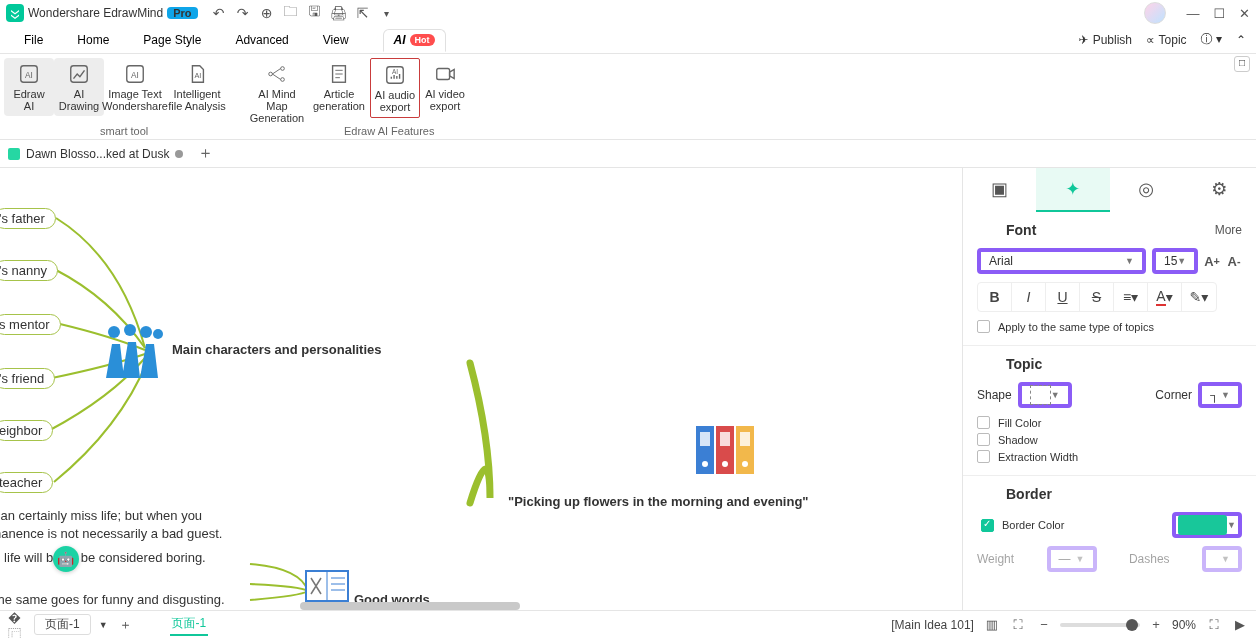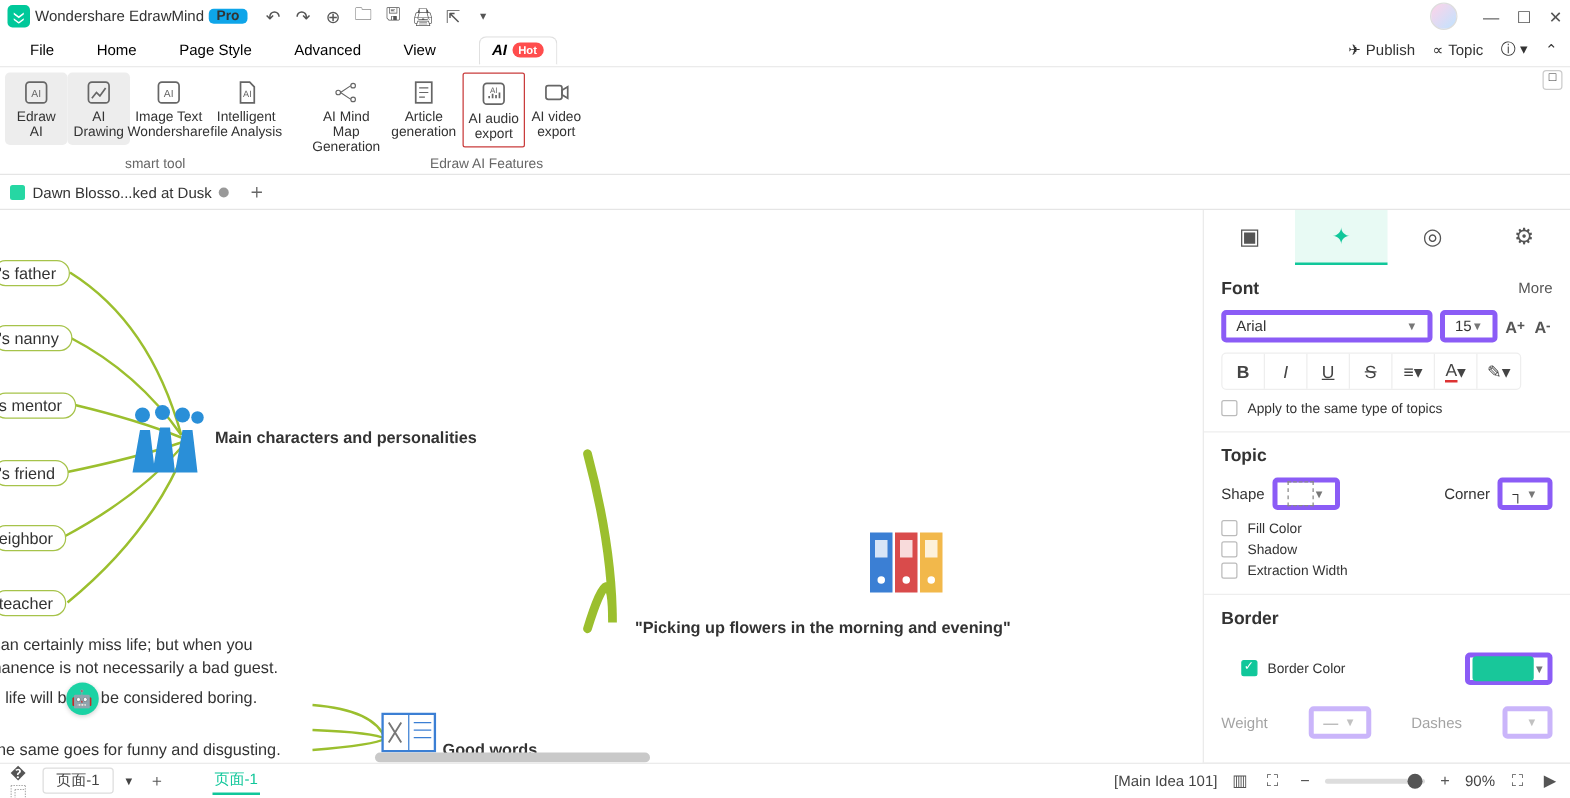--- a/index.html
+++ b/index.html
@@ -54,21 +54,21 @@
 .bold { font-weight: 700; font-size: 16px; }
 .title-main { font-weight: 700; font-size: 18px; }
 .floating-ai { position: absolute; left: 53px; top: 378px; width: 26px; height: 26px; border-radius: 50%; background: #1bd2a4; display: flex; align-items: center; justify-content: center; color: #fff; font-size: 14px; box-shadow: 0 1px 4px rgba(0,0,0,.2); }
 
 
 .side { width: 294px; border-left: 1px solid #e5e5e5; display: flex; flex-direction: column; overflow-y: auto; }
 .side .tabs { height: 44px; display: flex; }
 .side .tabs .stab { flex: 1; display: flex; align-items: center; justify-content: center; cursor: pointer; border-bottom: 2px solid transparent; color: #555; font-size: 18px; }
 .side .tabs .stab.active { border-bottom: 2px solid #10c79a; color: #10c79a; background: #e8faf4; }
 .section { padding: 10px 14px 8px; border-bottom: 1px solid #eee; }
-.sec-head { display: flex; justify-content: space-between; align-items: center; margin-bottom: 10px; }
+.sec-head { display: flex; justify-content: space-between; align-items: center; margin-bottom: 10px; margin-left: 29px; }
 .sec-head .t { font-weight: 700; font-size: 14px; }
 .sec-head .more { font-size: 12px; color: #555; cursor: pointer; }
 .row { display: flex; align-items: center; gap: 6px; margin-bottom: 8px; }
 .select { border: 4px solid #8b5cf6; border-radius: 4px; height: 26px; display: flex; align-items: center; padding: 0 8px; font-size: 12px; background: #fff; }
 .select .caret { margin-left: auto; font-size: 9px; color: #777; }
 .btn-group { display: flex; border: 1px solid #eee; border-radius: 4px; }
 .btn-group .b { width: 34px; height: 28px; display: flex; align-items: center; justify-content: center; font-size: 14px; cursor: pointer; color: #444; border-right: 1px solid #eee; }
 .btn-group .b:last-child { border-right: none; }
 .chk { display: flex; align-items: center; gap: 8px; font-size: 11px; margin: 4px 0; }
 .chk .box { width: 13px; height: 13px; border: 1px solid #bbb; border-radius: 2px; display: inline-block; }
@@ -384,21 +384,21 @@
           <span class="box"></span>
           <span>Extraction Width</span>
         </label>
     </div>
 
     <div class="section" style="border-bottom:none">
       <div class="sec-head">
           <span class="t">Border</span>
         </div>
       <div class="row" style="justify-content:space-between">
-        <label class="chk" style="margin:16px">
+        <label class="chk" style="margin:4px">
             <span class="box on"></span>
             <span>Border Color</span>
           </label>
         <div class="select" style="width:70px;padding:2px">
             <span class="color-swatch"></span>
             <span class="caret">▼</span>
           </div>
       </div>
       <div class="row" style="justify-content:space-between;opacity:.45">
         <span class="small-label">Weight</span>

